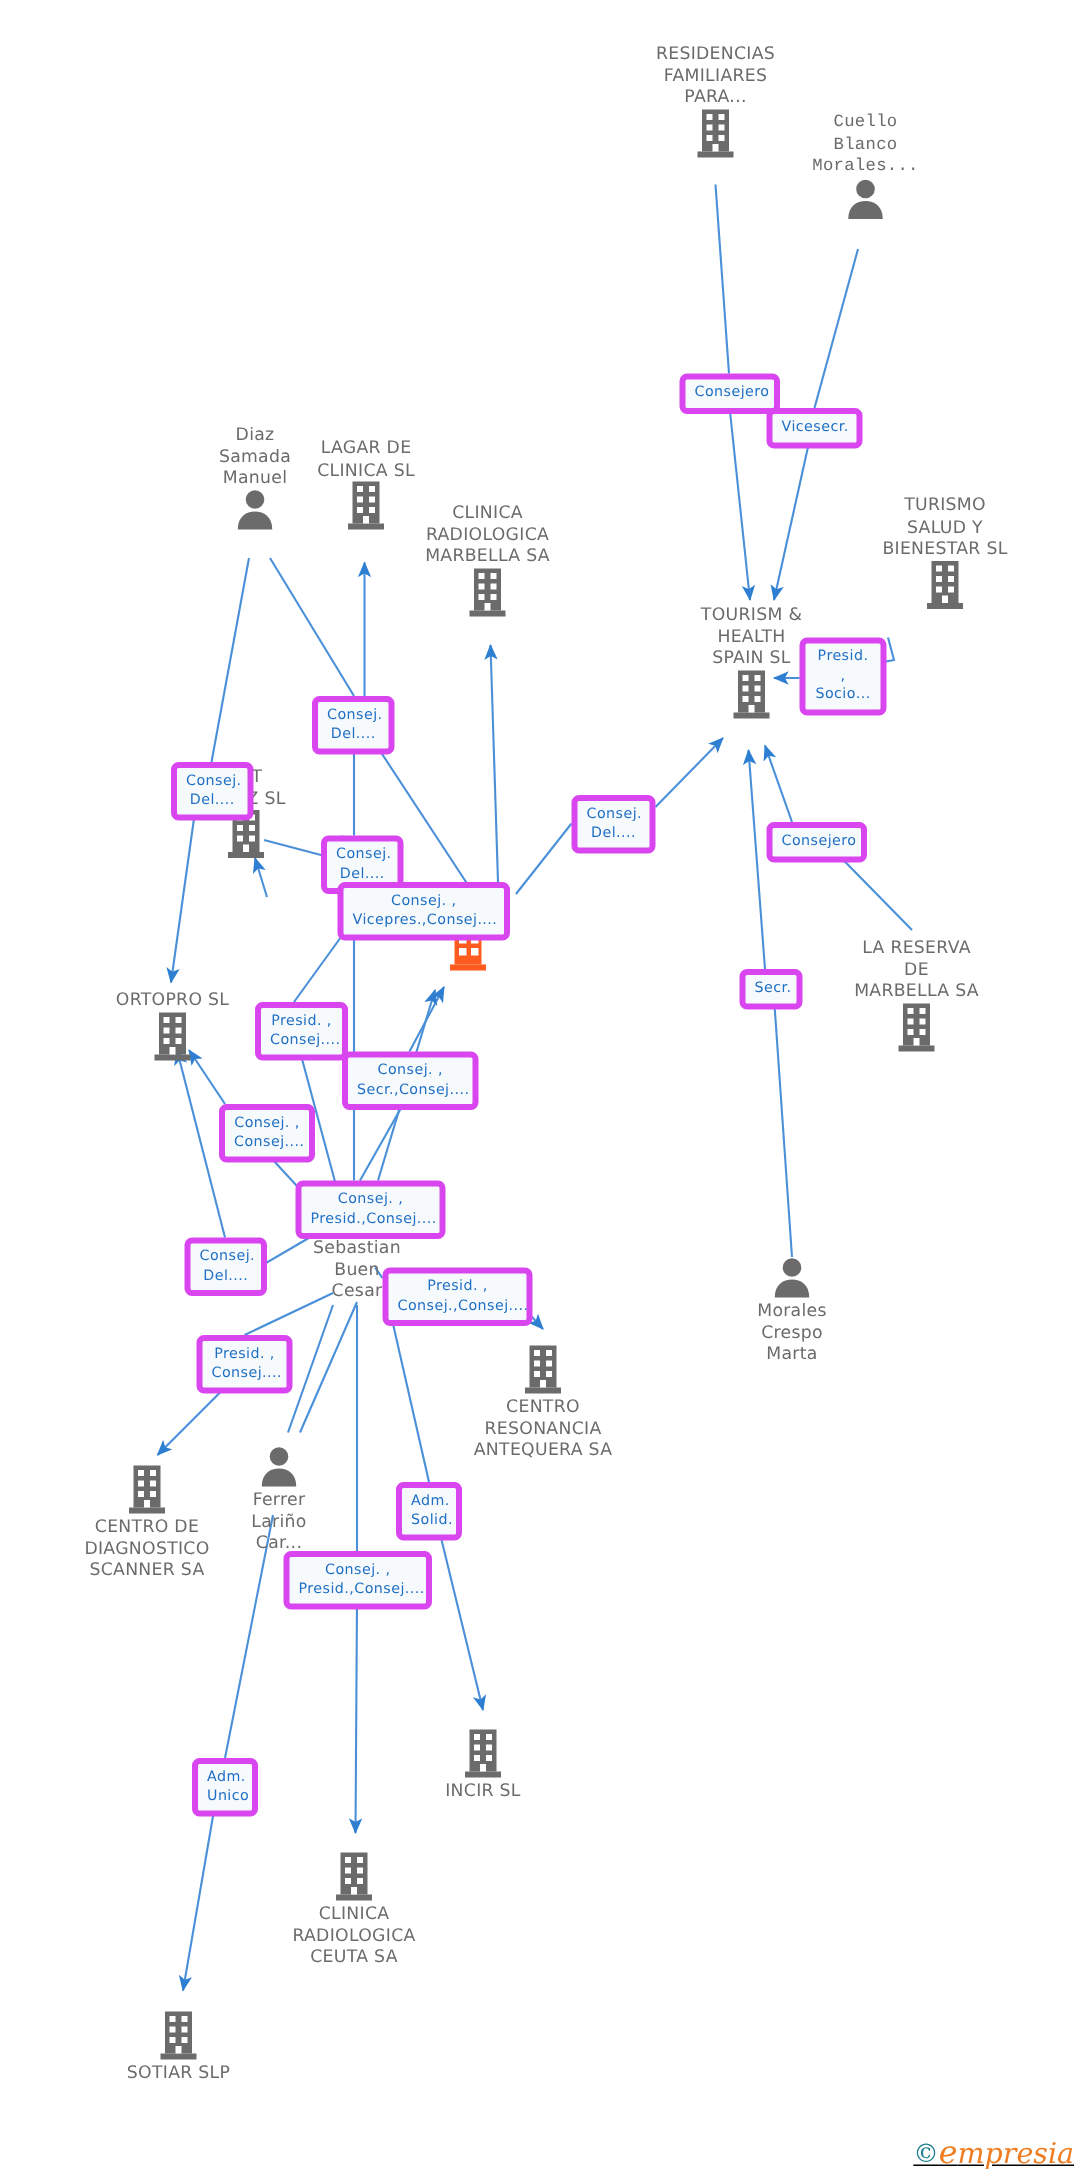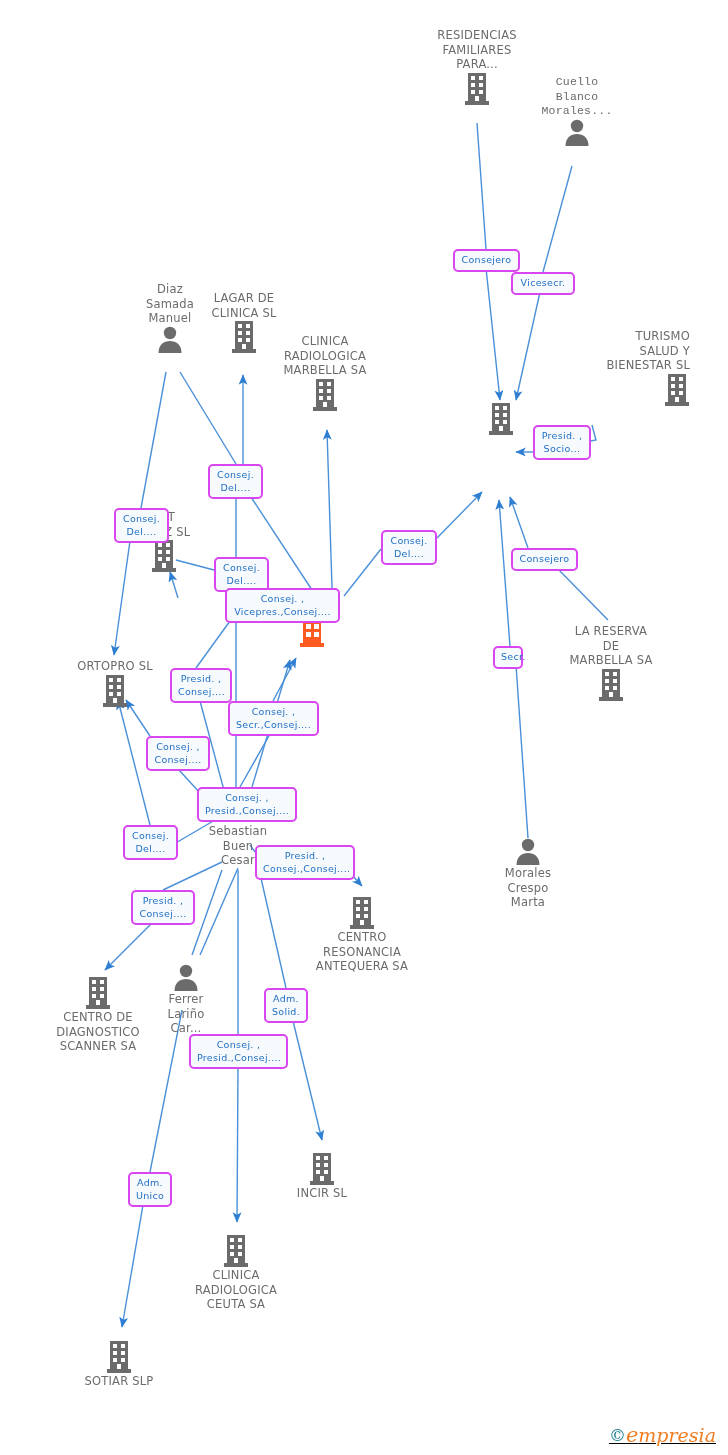--- a/index.html
+++ b/index.html
@@ -40,21 +40,21 @@
     letter-spacing: 0.2px;
     white-space: pre-line;
   }
   .node-icon {
     display: block;
     margin: 0 auto;
     line-height: 0;
   }
   .label-box {
     position: absolute;
-    border: 2px solid #d946ef;
+    border: 4px solid #d946ef;
     border-radius: 5px;
     background: #f7fafd;
     color: #1f6fc4;
     font-size: 9.5px;
     line-height: 12.5px;
     text-align: center;
     padding: 3px 6px;
     letter-spacing: 0.3px;
     white-space: pre-line;
     box-sizing: border-box;
@@ -192,21 +192,21 @@
       <span class="node-icon">
         <svg width="26" height="28" viewBox="0 0 26 28" xmlns="http://www.w3.org/2000/svg">
             <g fill="#6b6b6b">
               <circle cx="13" cy="7" r="6.2"></circle>
               <path d="M1.5 27 C1.5 18.5 7 15 13 15 C19 15 24.5 18.5 24.5 27 Z"></path>
             </g>
           </svg>
       </span>
     </div>
 
-    <div class="node" style="left:630px; top:329px;text-align:right;">
+    <div class="node" style="left:630px; top:329px;">
       <div class="node-label">TURISMO
 SALUD Y
 BIENESTAR SL</div>
       <span class="node-icon">
         <svg width="26" height="34" viewBox="0 0 26 34" xmlns="http://www.w3.org/2000/svg">
             <g fill="#6b6b6b">
               <rect x="4" y="1" width="18" height="28"></rect>
               <rect x="1" y="29" width="24" height="4"></rect>
             </g>
             <g fill="#ffffff">
@@ -216,20 +216,23 @@
               <rect x="15" y="11" width="4" height="4"></rect>
               <rect x="7" y="18" width="4" height="4"></rect>
               <rect x="15" y="18" width="4" height="4"></rect>
               <rect x="11" y="24" width="4" height="5"></rect>
             </g>
           </svg>
       </span>
     </div>
 
     <div class="node" style="left:501px; top:402px;">
+      <div class="node-label">TOURISM &amp;
+HEALTH
+SPAIN  SL</div>
       <span class="node-icon">
         <svg width="26" height="34" viewBox="0 0 26 34" xmlns="http://www.w3.org/2000/svg">
             <g fill="#6b6b6b">
               <rect x="4" y="1" width="18" height="28"></rect>
               <rect x="1" y="29" width="24" height="4"></rect>
             </g>
             <g fill="#ffffff">
               <rect x="7" y="4" width="4" height="4"></rect>
               <rect x="15" y="4" width="4" height="4"></rect>
               <rect x="7" y="11" width="4" height="4"></rect>
@@ -530,21 +533,21 @@
     </div>
 
   </div>
 
   <div class="edge-labels">
     <div class="label-box" style="left:453px; top:249px; width:67px;">Consejero</div>
     <div class="label-box" style="left:511px; top:272px; width:64px;">Vicesecr.</div>
     <div class="label-box" style="left:533px; top:425px; width:58px;">Presid. ,
 Socio...</div>
     <div class="label-box" style="left:511px; top:548px; width:67px;">Consejero</div>
-    <div class="label-box" style="left:493px; top:646px; width:30px;">Secr.</div>
+    <div class="label-box" style="left:493px; top:646px; width:42px;">Secr.</div>
     <div class="label-box" style="left:208px; top:464px; width:55px;">Consej.
 Del....</div>
     <div class="label-box" style="left:114px; top:508px; width:55px;">Consej.
 Del....</div>
     <div class="label-box" style="left:214px; top:557px; width:55px;">Consej.
 Del....</div>
     <div class="label-box" style="left:225px; top:588px; width:115px;">Consej. ,
 Vicepres.,Consej....</div>
     <div class="label-box" style="left:381px; top:530px; width:56px;">Consej.
 Del....</div>

